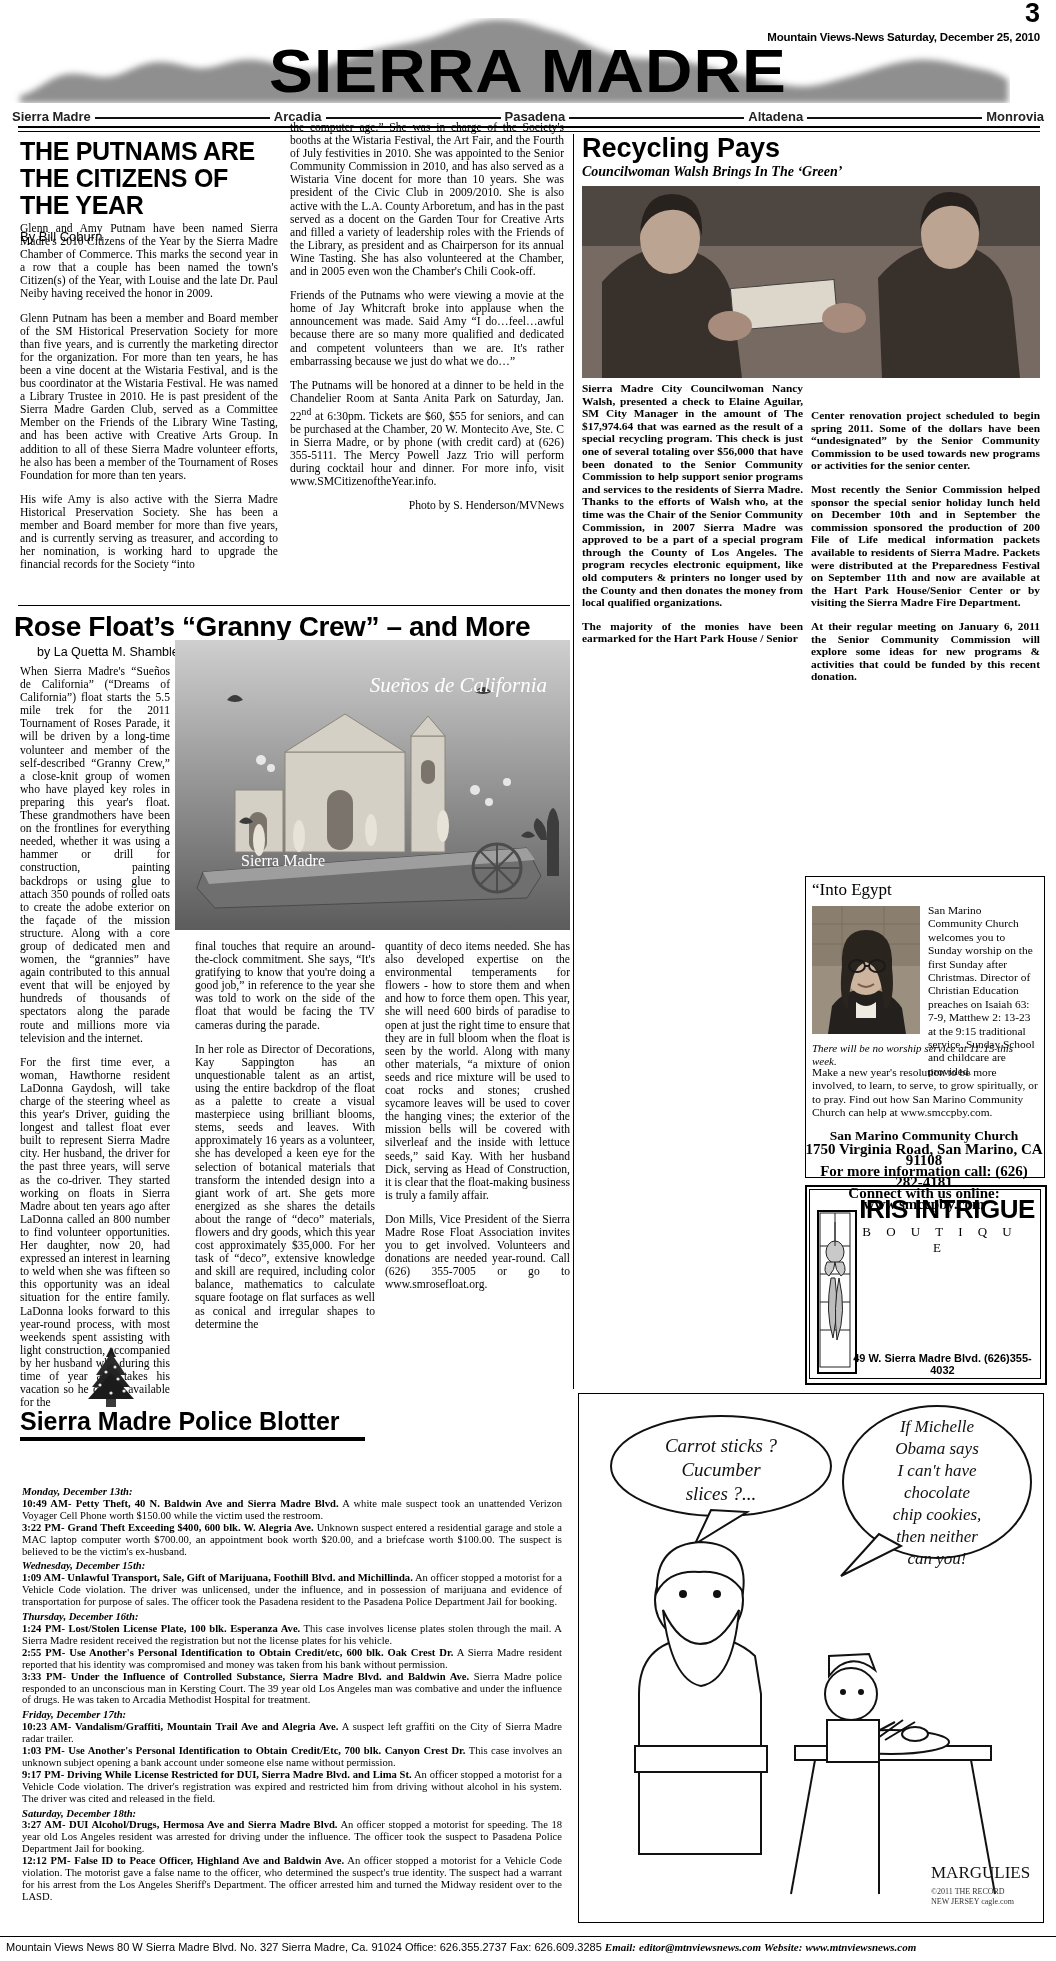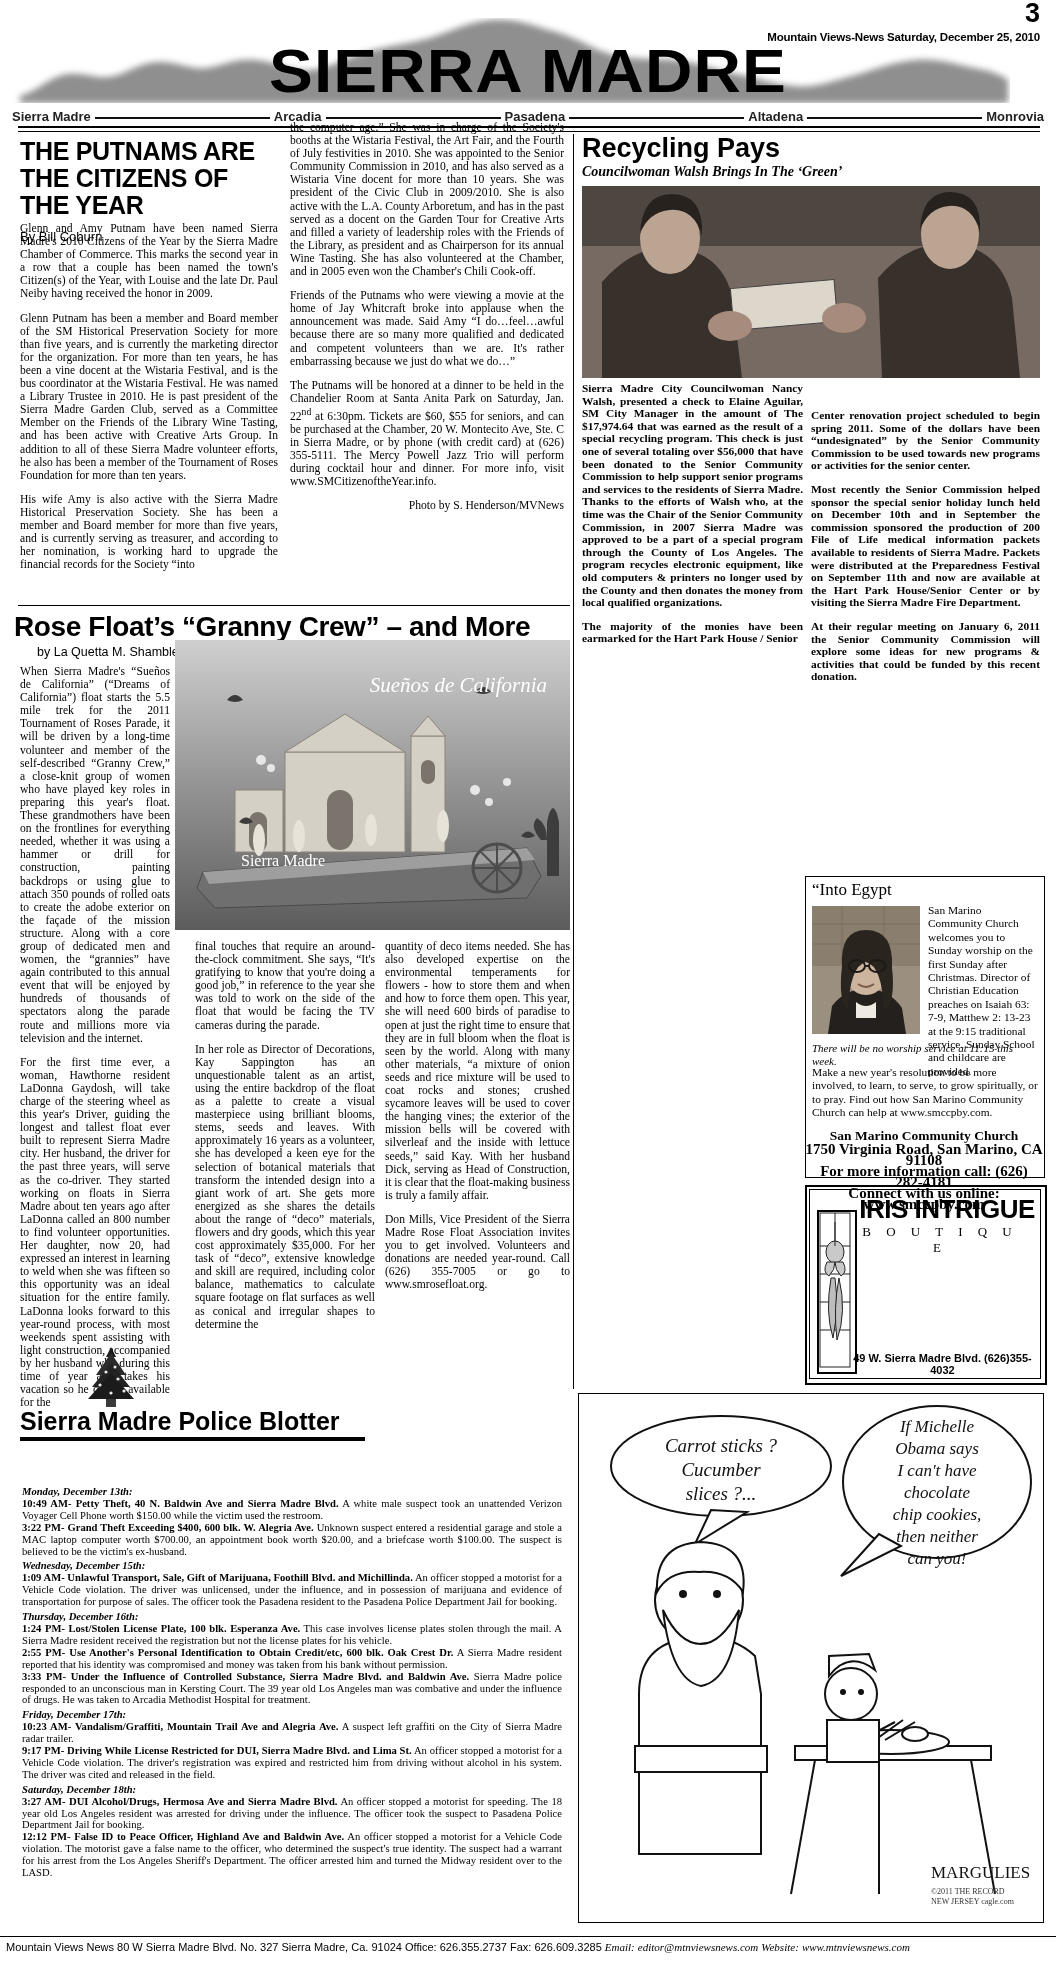--- a/index.html
+++ b/index.html
@@ -92,21 +92,21 @@
      font-family:"Liberation Sans",sans-serif;font-weight:bold;font-size:11px;}
   #iris-glass{position:absolute;left:817px;top:1210px;width:36px;height:160px;border:2px solid #000;background:#fff;overflow:hidden;}
 
   
   #cartoon{position:absolute;left:578px;top:1393px;width:464px;height:528px;border:1px solid #000;overflow:hidden;background:#fff;}
 
   
   #footrule{position:absolute;left:0px;top:1936px;width:1056px;border-top:1px solid #000;}
   #footer{position:absolute;left:6px;top:1941px;width:1044px;
      font-family:"Liberation Sans",sans-serif;font-size:11px;white-space:nowrap;}
-  #footer i{font-family:"Liberation Serif",serif;font-style:italic;font-weight:normal;}
+  #footer i{font-family:"Liberation Serif",serif;font-style:italic;font-weight:bold;}
 
   .tree{position:absolute;left:80px;top:1345px;width:62px;height:64px;}
 </style>
 </head>
 <body>
 
 <div class="page">
 
   <div class="masthead">
     <svg class="mountain" viewBox="0 0 1000 85" preserveAspectRatio="none">
@@ -372,20 +372,21 @@
       <span class="ent"><b>10:49 AM- Petty Theft, 40 N. Baldwin Ave and Sierra Madre Blvd.</b>  A  white male suspect took an unattended Verizon Voyager Cell Phone worth $150.00 while the victim  used the restroom.</span>
       <span class="ent"><b>3:22 PM- Grand Theft Exceeding $400, 600 blk. W. Alegria Ave.</b>  Unknown suspect entered a residential garage and stole a MAC laptop computer worth $700.00, an appointment book worth $20.00, and a briefcase worth $100.00.  The suspect is believed to be the victim's ex-husband.</span>
       <span class="day">Wednesday, December 15th:</span>
       <span class="ent"><b>1:09 AM- Unlawful Transport, Sale, Gift of Marijuana, Foothill Blvd. and Michillinda.</b>  An officer stopped a motorist for a Vehicle Code violation.  The driver was unlicensed, under the influence, and in possession of marijuana and evidence of transportation for purpose of sales.  The officer took the Pasadena resident to the Pasadena Police Department Jail for booking.</span>
       <span class="day">Thursday, December 16th:</span>
       <span class="ent"><b>1:24 PM- Lost/Stolen License Plate, 100 blk. Esperanza Ave.</b>  This case involves license plates stolen through the mail. A Sierra Madre resident received the registration but not the license plates for his vehicle.</span>
       <span class="ent"><b>2:55 PM- Use Another's Personal Identification to Obtain Credit/etc, 600 blk. Oak Crest Dr.</b>  A Sierra Madre resident reported that his identity was compromised and money was taken from his bank without permission.</span>
       <span class="ent"><b>3:33 PM- Under the Influence of Controlled Substance, Sierra Madre Blvd. and Baldwin Ave.</b>  Sierra Madre police responded to an unconscious man in Kersting Court.  The 39 year old Los Angeles man was combative and under the influence of drugs. He was taken to Arcadia Methodist Hospital for treatment.</span>
       <span class="day">Friday, December 17th:</span>
       <span class="ent"><b>10:23 AM- Vandalism/Graffiti, Mountain Trail Ave and Alegria Ave.</b>  A suspect left graffiti on the City of Sierra Madre radar trailer.</span>
+      <span class="ent"><b>1:03 PM- Use Another's Personal Identification to Obtain Credit/Etc, 700 blk. Canyon Crest Dr.</b>  This case involves an unknown subject opening a bank account under someone else name without permission.</span>
       <span class="ent"><b>9:17 PM- Driving While License Restricted for DUI, Sierra Madre Blvd. and Lima St.</b>  An officer stopped a motorist for a Vehicle Code violation. The driver's registration was expired and restricted him from driving without alcohol in his system.  The driver was cited and released in the field.</span>
       <span class="day">Saturday, December 18th:</span>
       <span class="ent"><b>3:27 AM- DUI Alcohol/Drugs, Hermosa Ave and Sierra Madre Blvd.</b>  An officer stopped a motorist for speeding.  The 18 year old Los Angeles resident was arrested for driving under the influence.  The officer took the suspect to Pasadena Police Department Jail for booking.</span>
       <span class="ent"><b>12:12 PM- False ID to Peace Officer, Highland Ave and Baldwin Ave.</b>  An officer stopped a motorist for a Vehicle Code violation. The motorist gave a false name to the officer, who determined the suspect's true identity.  The suspect had a warrant for his arrest from the Los Angeles Sheriff's Department.  The officer arrested him and turned the Midway resident over to the LASD.</span>
     </div>
 
   <div id="cartoon">
     <svg width="462" height="526" viewBox="0 0 462 526">
       <rect width="462" height="526" fill="#ffffff"></rect>
 

